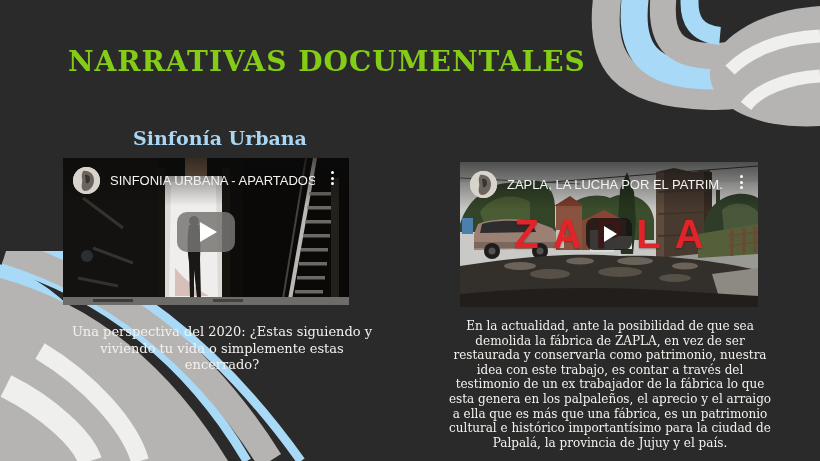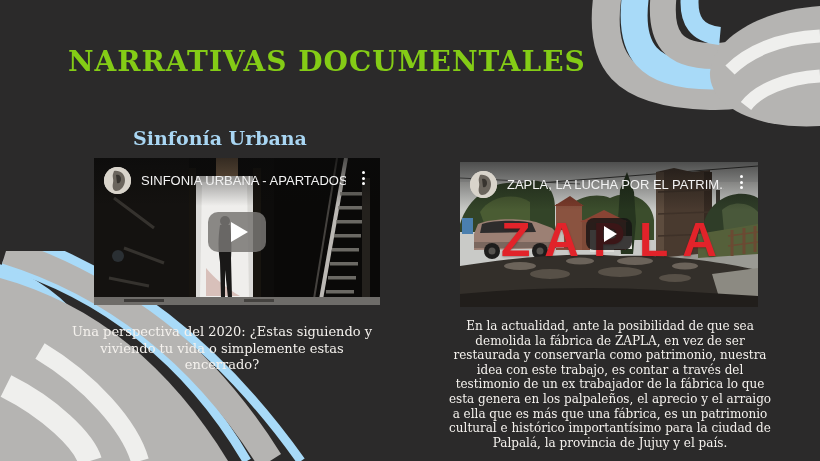--- a/index.html
+++ b/index.html
@@ -17,21 +17,21 @@
     font-size:28px;font-weight:bold;letter-spacing:1px;color:#84cc16;
   }
   .heading{
     position:absolute;text-align:center;
     font-size:19px;font-weight:bold;color:#a9d6f3;
   }
   .heading.left{left:64px;top:127px;width:312px;}
   .heading.right{left:424px;top:129px;width:370px;}
   
   .video{position:absolute;background:#000;overflow:hidden;}
-  .video.left{left:94px;top:158px;width:286px;height:147px;}
+  .video.left{left:63px;top:158px;width:286px;height:147px;}
   .video.right{left:460px;top:162px;width:298px;height:145px;}
   .scene{position:absolute;left:0;top:0;width:100%;height:100%;display:block;}
   .vhead{
     position:absolute;left:0;top:0;right:0;height:48px;
     background:linear-gradient(rgba(10,10,10,.62),rgba(10,10,10,0));
   }
   .avatar{
     position:absolute;left:10px;top:9px;width:27px;height:27px;border-radius:50%;
     overflow:hidden;background:#ddd8d0;
   }
@@ -60,21 +60,21 @@
   }
   .video.left .tri{border-width:10px 0 10px 17px;margin-left:4px;}
   .video.right .playbtn{
     left:126px;top:56px;width:46px;height:32px;border-radius:8px;
     background:rgba(22,20,20,.82);
   }
   .video.right .tri{border-width:8px 0 8px 13px;margin-left:3px;}
   .zapla{
     position:absolute;left:0;right:0;top:50px;text-align:center;
     font-family:"Liberation Sans",sans-serif;font-weight:bold;
-    font-size:48px;color:#e2232a;letter-spacing:14px;text-indent:14px;
+    font-size:40px;color:#e2232a;letter-spacing:14px;text-indent:14px;
     text-shadow:0 1px 2px rgba(60,0,0,.35);
   }
   
   .caption{
     position:absolute;text-align:center;color:#f4f1ed;font-weight:normal;
   }
   .caption.left{left:64px;top:324px;width:316px;font-size:13px;line-height:16.5px;}
   .caption.right{left:444px;top:319px;width:332px;font-size:12px;line-height:14.6px;}
 </style>
 </head>

